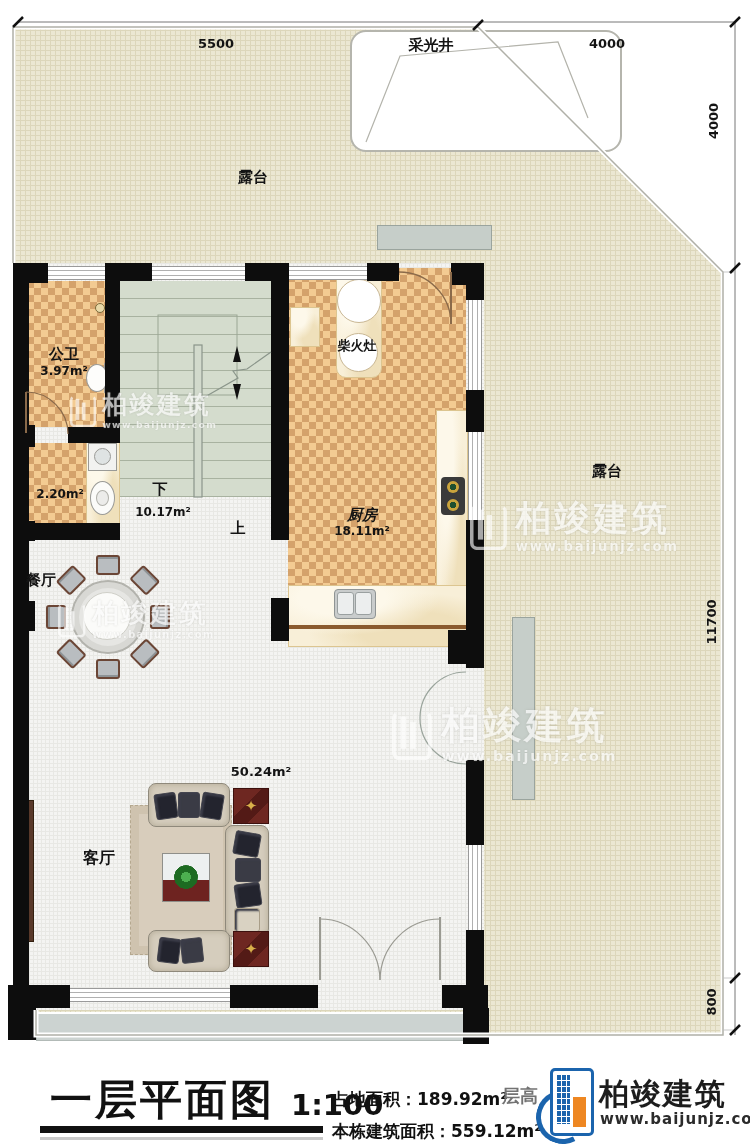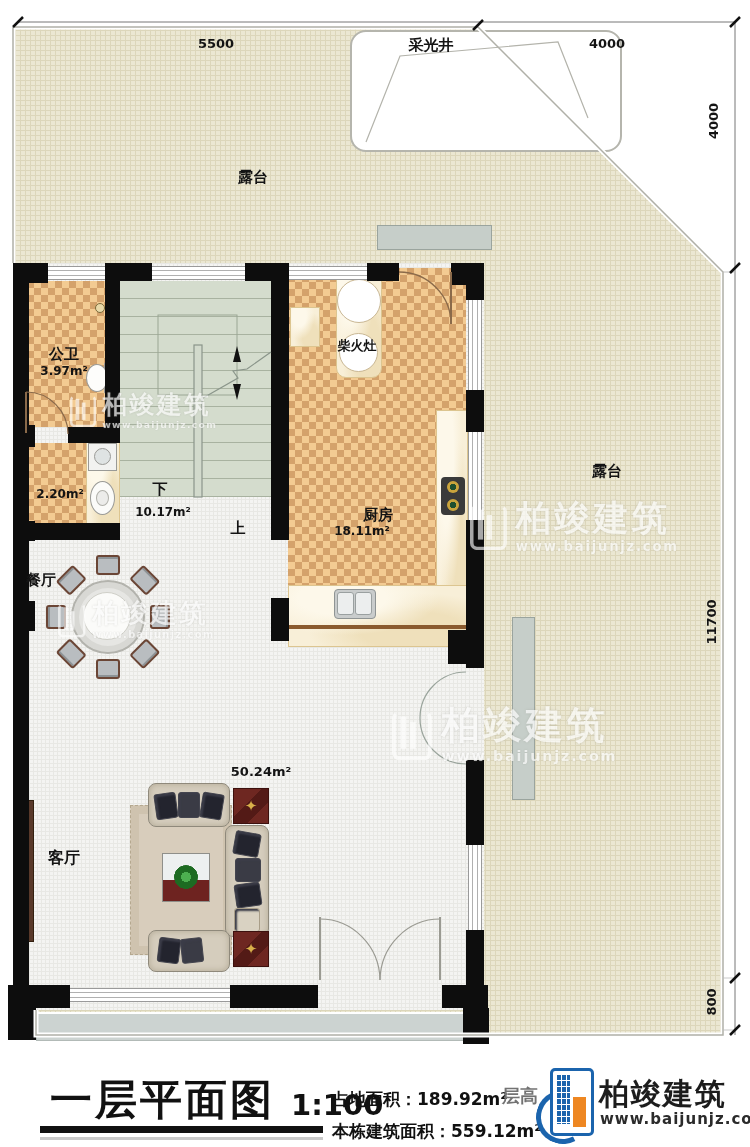--- a/index.html
+++ b/index.html
@@ -249,25 +249,25 @@
 
   <div class="lbl room" style="left:431px;top:45px;">采光井</div>
   <div class="lbl room" style="left:253px;top:177px;">露台</div>
   <div class="lbl room" style="left:607px;top:471px;">露台</div>
   <div class="lbl room" style="left:64px;top:354px;">公卫</div>
   <div class="lbl area" style="left:64px;top:371px;">3.97m²</div>
   <div class="lbl area" style="left:60px;top:494px;">2.20m²</div>
   <div class="lbl room" style="left:160px;top:489px;">下</div>
   <div class="lbl area" style="left:163px;top:512px;">10.17m²</div>
   <div class="lbl room" style="left:238px;top:528px;">上</div>
-  <div class="lbl room" style="left:378px;top:515px;">厨房</div>
+  <div class="lbl room" style="left:362px;top:515px;font-style:italic;">厨房</div>
   <div class="lbl area" style="left:362px;top:531px;">18.11m²</div>
   <div class="lbl" style="left:357px;top:346px;font-size:13px;">柴火灶</div>
   <div class="lbl room" style="left:41px;top:580px;">餐厅</div>
-  <div class="lbl room" style="left:64px;top:858px;font-size:16px;">客厅</div>
+  <div class="lbl room" style="left:99px;top:858px;font-size:16px;">客厅</div>
   <div class="lbl area" style="left:261px;top:771px;font-size:13px;">50.24m²</div>
 
   <div class="tb-title">一层平面图</div>
   <div class="abs" style="left:40px;top:1126px;width:283px;height:7px;background:#111;"></div>
   <div class="abs" style="left:40px;top:1137px;width:283px;height:3px;background:#c9c9c9;"></div>
   <div class="tb-scale">1:100</div>
   <div class="tb-stat" style="top:1088px;">占地面积：189.92m²</div>
   <div class="tb-stat" style="top:1120px;">本栋建筑面积：559.12m²</div>
   <div class="tb-small" style="left:502px;top:1084px;">层高</div>
   <div class="tb-small" style="left:553px;top:1086px;">4.</div>

